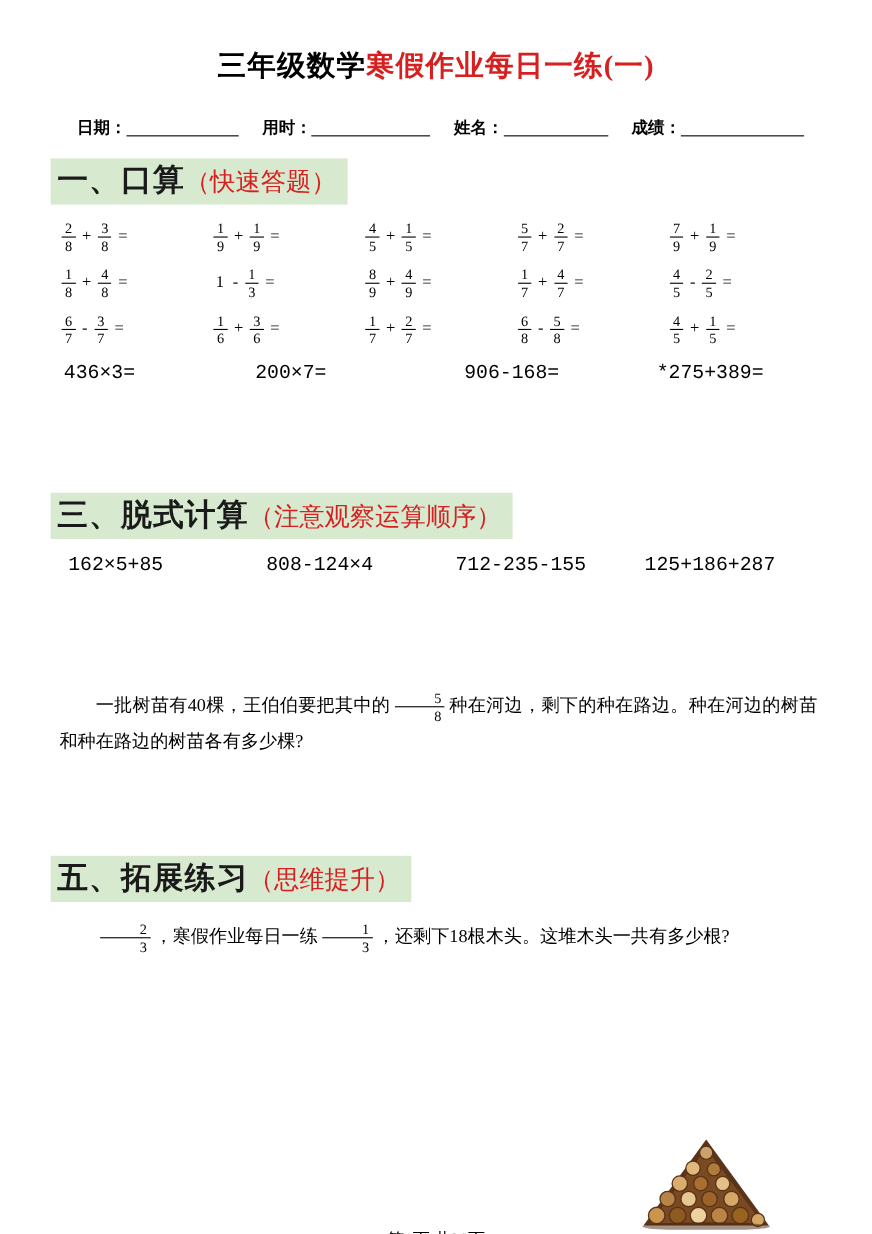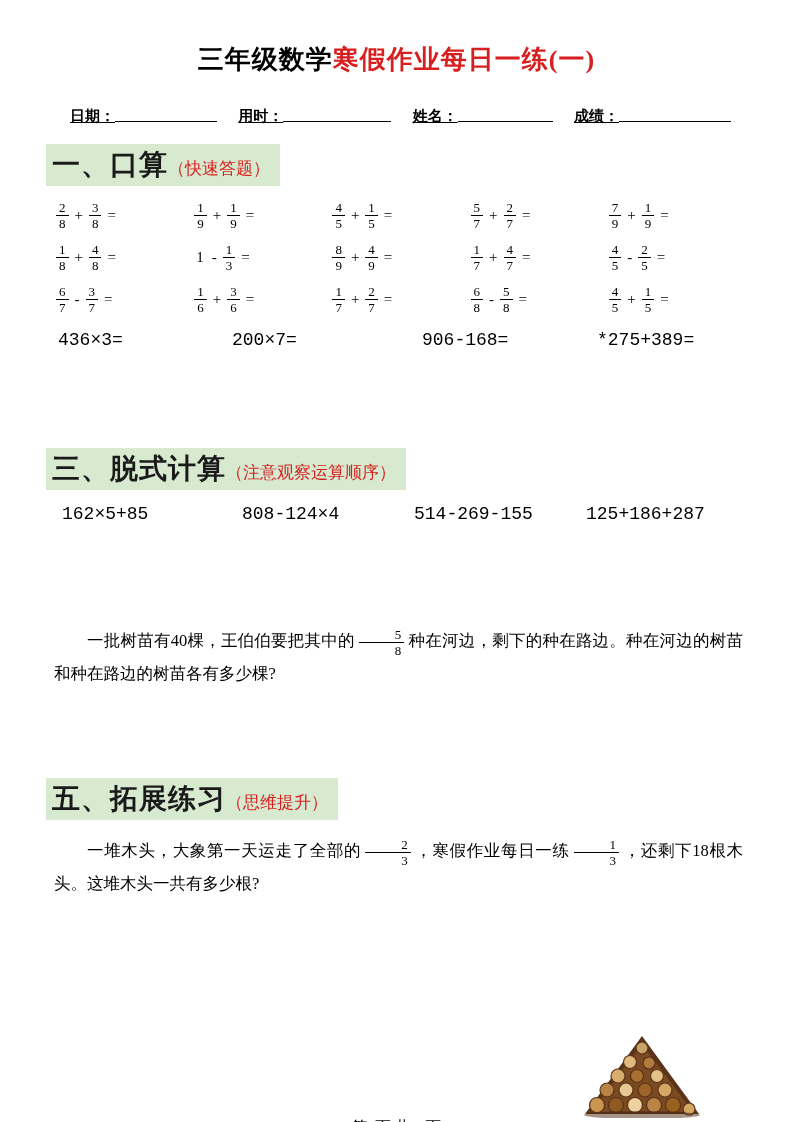--- a/index.html
+++ b/index.html
@@ -40,23 +40,22 @@
   .info-line {
     margin-top: 30px;
     display: flex;
     align-items: flex-end;
     justify-content: space-between;
     font-size: 15px;
     padding: 0 18px 0 26px;
   }
   .info-item {
     display: flex;
-    align-items: flex-start;
+    align-items: center;
     white-space: nowrap;
-    text-decoration: underline;
   }
   .info-label { font-weight: bold; font-size: 15px; }
   .info-blank {
     display: inline-block;
     border-bottom: 1px solid #000;
     height: 14px;
   }
   .w-100 { width: 102px; }
   .w-105 { width: 108px; }
   .w-95  { width: 95px; }
@@ -72,21 +71,21 @@
   }
   .sec-num {
     font-family: "Liberation Serif", serif;
     font-weight: bold;
     font-size: 28px;
     color: #1a1a1a;
     letter-spacing: 1px;
   }
   .sec-hint {
     font-family: "Liberation Serif", serif;
-    font-size: 17px;
+    font-size: 23px;
     color: #d81f1f;
   }
   .sec-wrap { margin-top: 18px; padding-left: 2px; }
 
   
   .oral {
     margin-top: 12px;
     display: grid;
     grid-template-columns: repeat(5, 1fr);
     row-gap: 8px;
@@ -401,42 +400,42 @@
 
   <div class="sec-wrap">
     <span class="sec">
       <span class="sec-num">三、脱式计算</span><span class="sec-hint">（注意观察运算顺序）</span>
     </span>
   </div>
 
   <div class="row-problems tuoshi-row">
     <div class="p">162×5+85</div>
     <div class="p">808-124×4</div>
-    <div class="p">514-269-155</div>
+    <div class="p">712-235-155</div>
     <div class="p">125+186+287</div>
   </div>
   <div class="gap-blank-2"></div>
 
 
   <div class="para">
     <span>一批树苗有40棵，王伯伯要把其中的</span><span class="frac">
         <span class="num">5</span>
         <span class="den">8</span>
       </span><span>种在河边，剩下的种在路边。种在河边的树苗和种在路边的树苗各有多少棵?</span>
   </div>
   <div class="gap-blank-3"></div>
 
   <div class="sec-wrap">
     <span class="sec">
       <span class="sec-num">五、拓展练习</span><span class="sec-hint">（思维提升）</span>
     </span>
   </div>
 
   <div class="para">
-    <span>一堆木头，大象第一天运走了全部的</span><span class="frac">
+    <span class="frac">
         <span class="num">2</span>
         <span class="den">3</span>
       </span><span>，寒假作业每日一练</span><span class="frac">
         <span class="num">1</span>
         <span class="den">3</span>
       </span><span>，还剩下18根木头。这堆木头一共有多少根?</span>
   </div>
 
   <svg class="woodpile" viewBox="0 0 130 92" xmlns="http://www.w3.org/2000/svg">
     <g>

